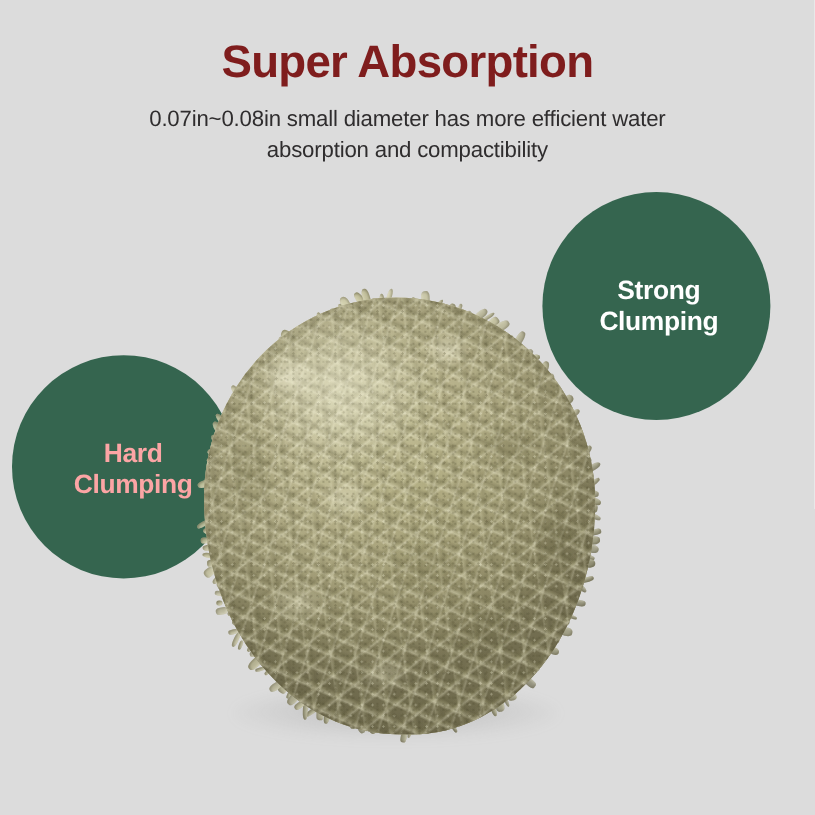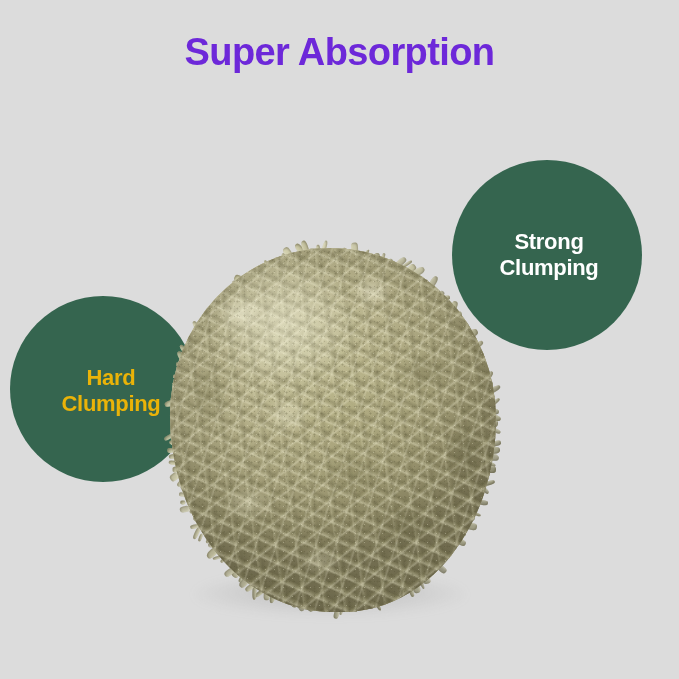--- a/index.html
+++ b/index.html
@@ -276,25 +276,26 @@
       radial-gradient(ellipse 34% 26% at 34% 20%, rgba(255,253,230,0.40) 0%, rgba(255,253,230,0) 68%),
       radial-gradient(ellipse 90% 86% at 50% 50%, rgba(0,0,0,0) 52%, rgba(48,44,24,0.30) 88%, rgba(38,34,18,0.42) 100%);
   }
 </style>
 </head>
 <body>
 
 <div id="stage" style="background: rgb(220, 220, 220);">
 
   <div id="header-block">
-    <h1 id="page-title" style="color: #6d28d9;">Super Absorption</h1>
+    <h1 id="page-title" style="color: #7f1d1d;">Super Absorption</h1>
+    <p id="page-subtitle" style="color: rgb(47, 45, 46);">0.07in~0.08in small diameter has more efficient water absorption and compactibility</p>
   </div>
 
   <div class="feature-circle" id="circle-hard-clumping" style="background: rgb(53, 101, 79);">
-    <div class="feature-label" style="color: #eab308;">Hard
+    <div class="feature-label" style="color: #fca5a5;">Hard
 Clumping</div>
   </div>
 
 
   <div id="litter-ball-wrap">
 
     <div id="ball-shadow"></div>
 
     <div class="ball-fringe" id="fringe-host">
         <span class="fringe-bit" style="width: 12.9px; height: 3.6px; left: 317.8px; top: 180.2px; transform: rotate(25.1deg); background: rgb(156, 154, 125); opacity: 0.84;"></span>

